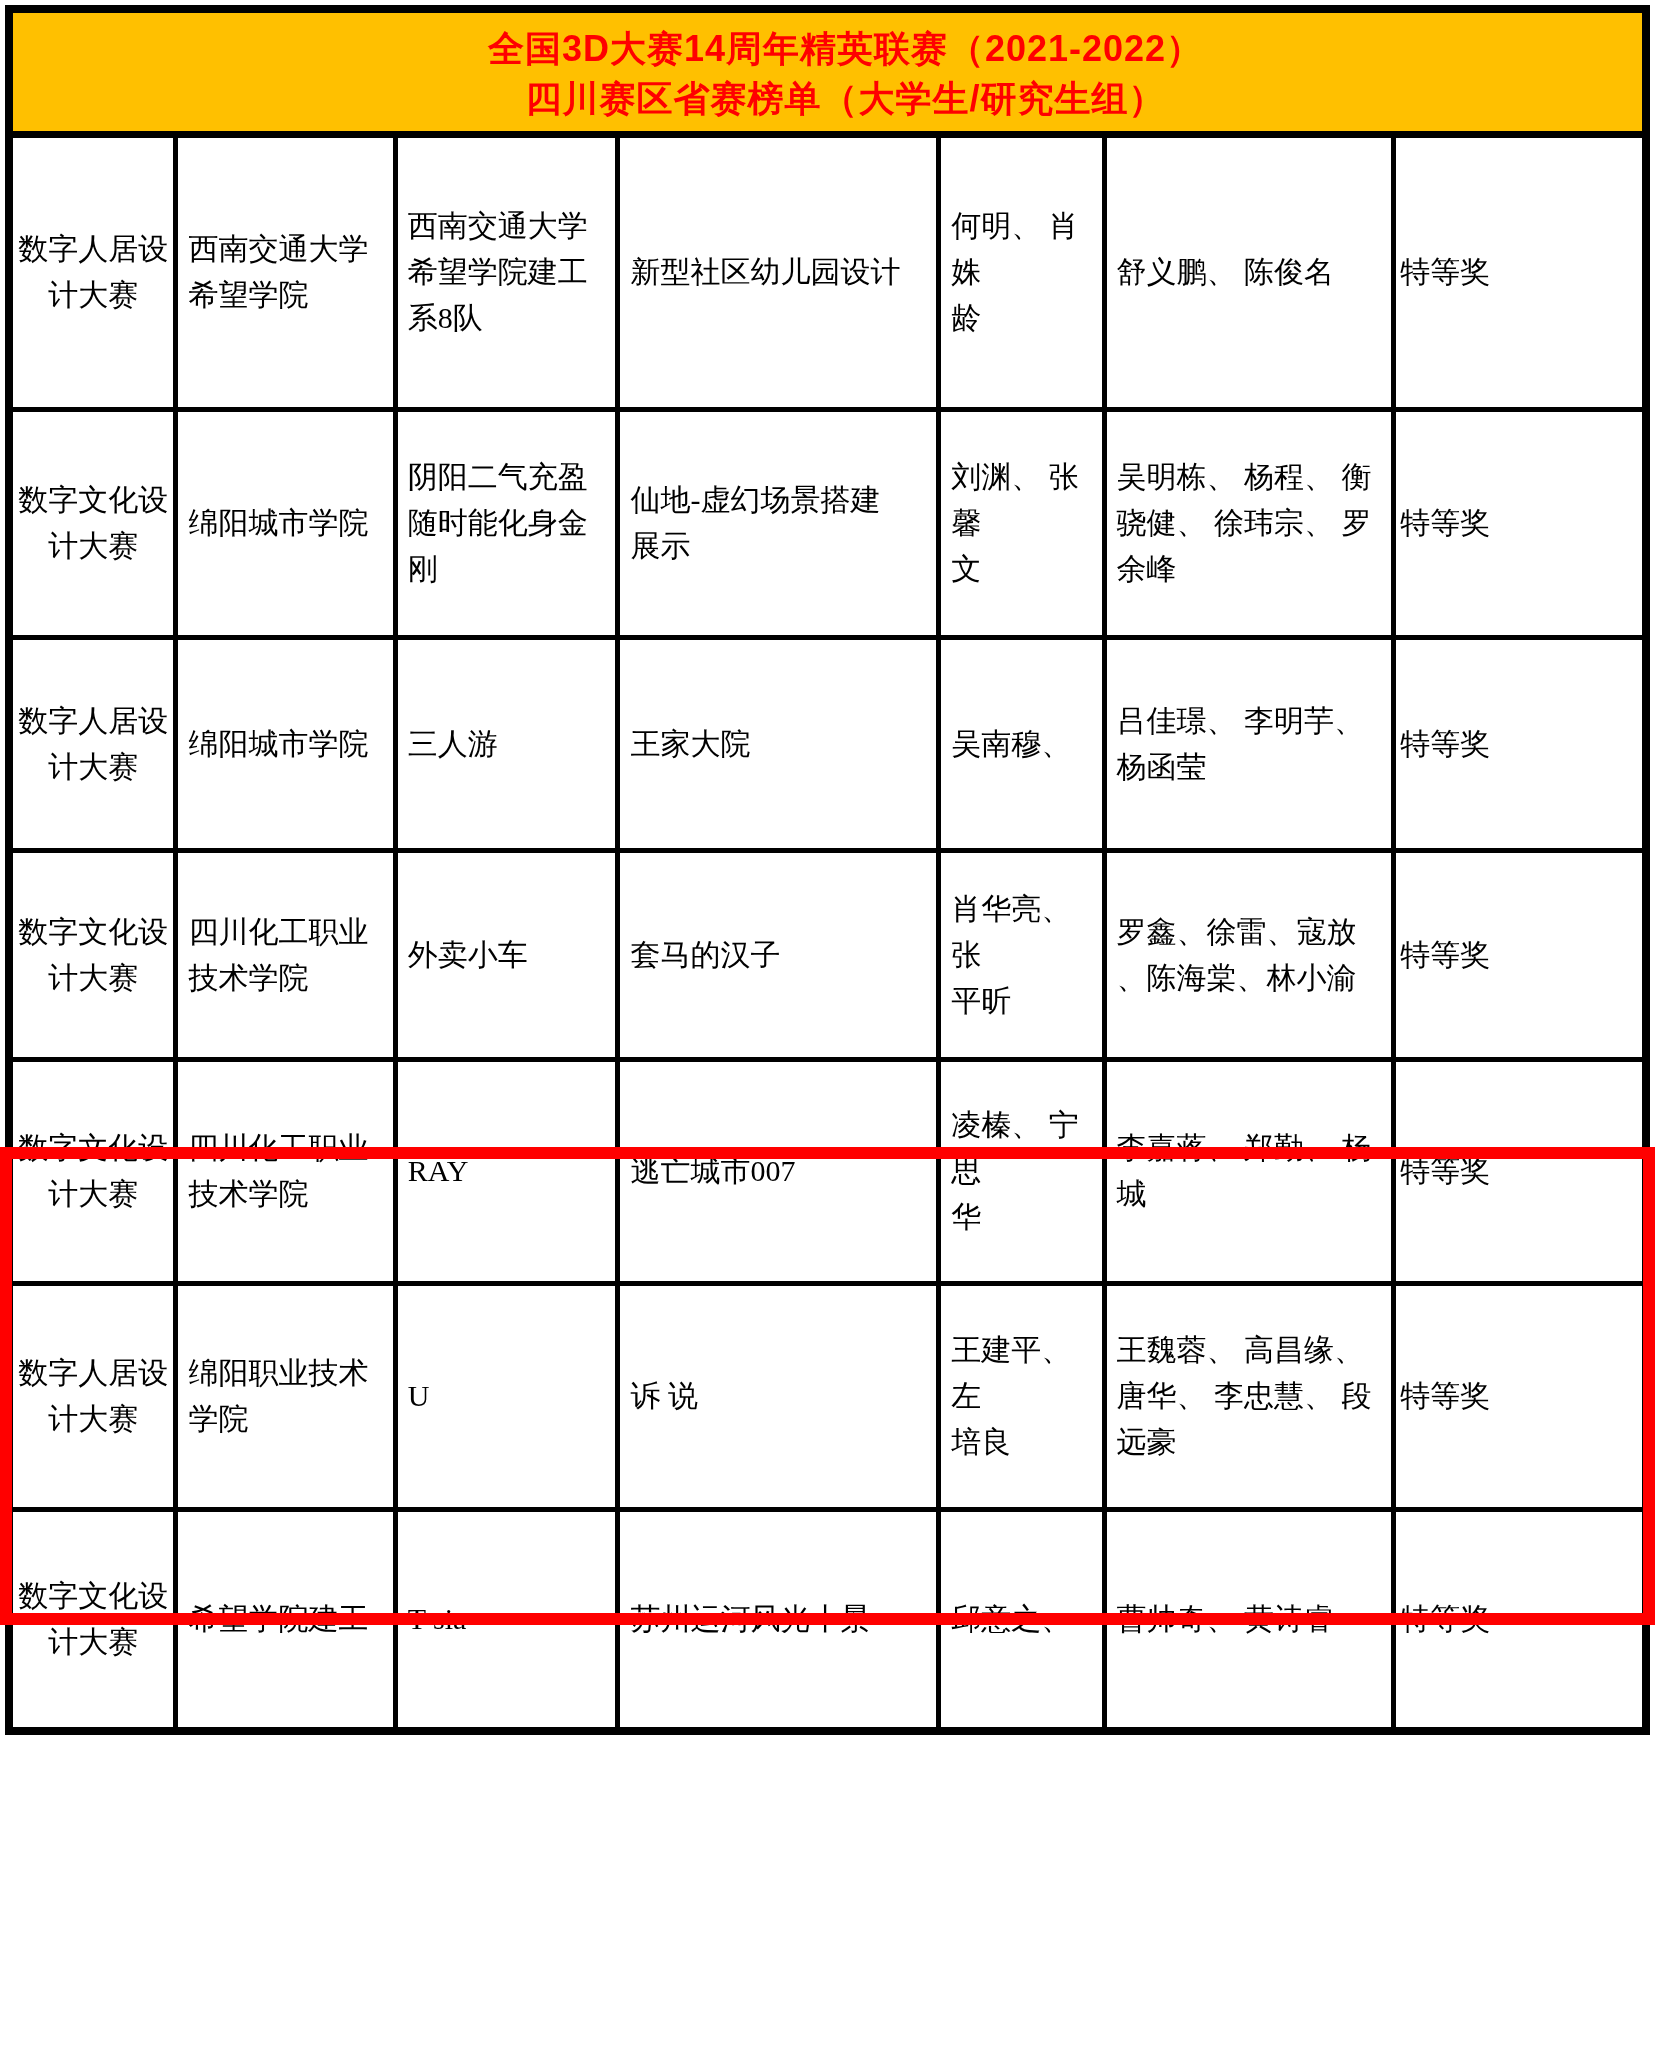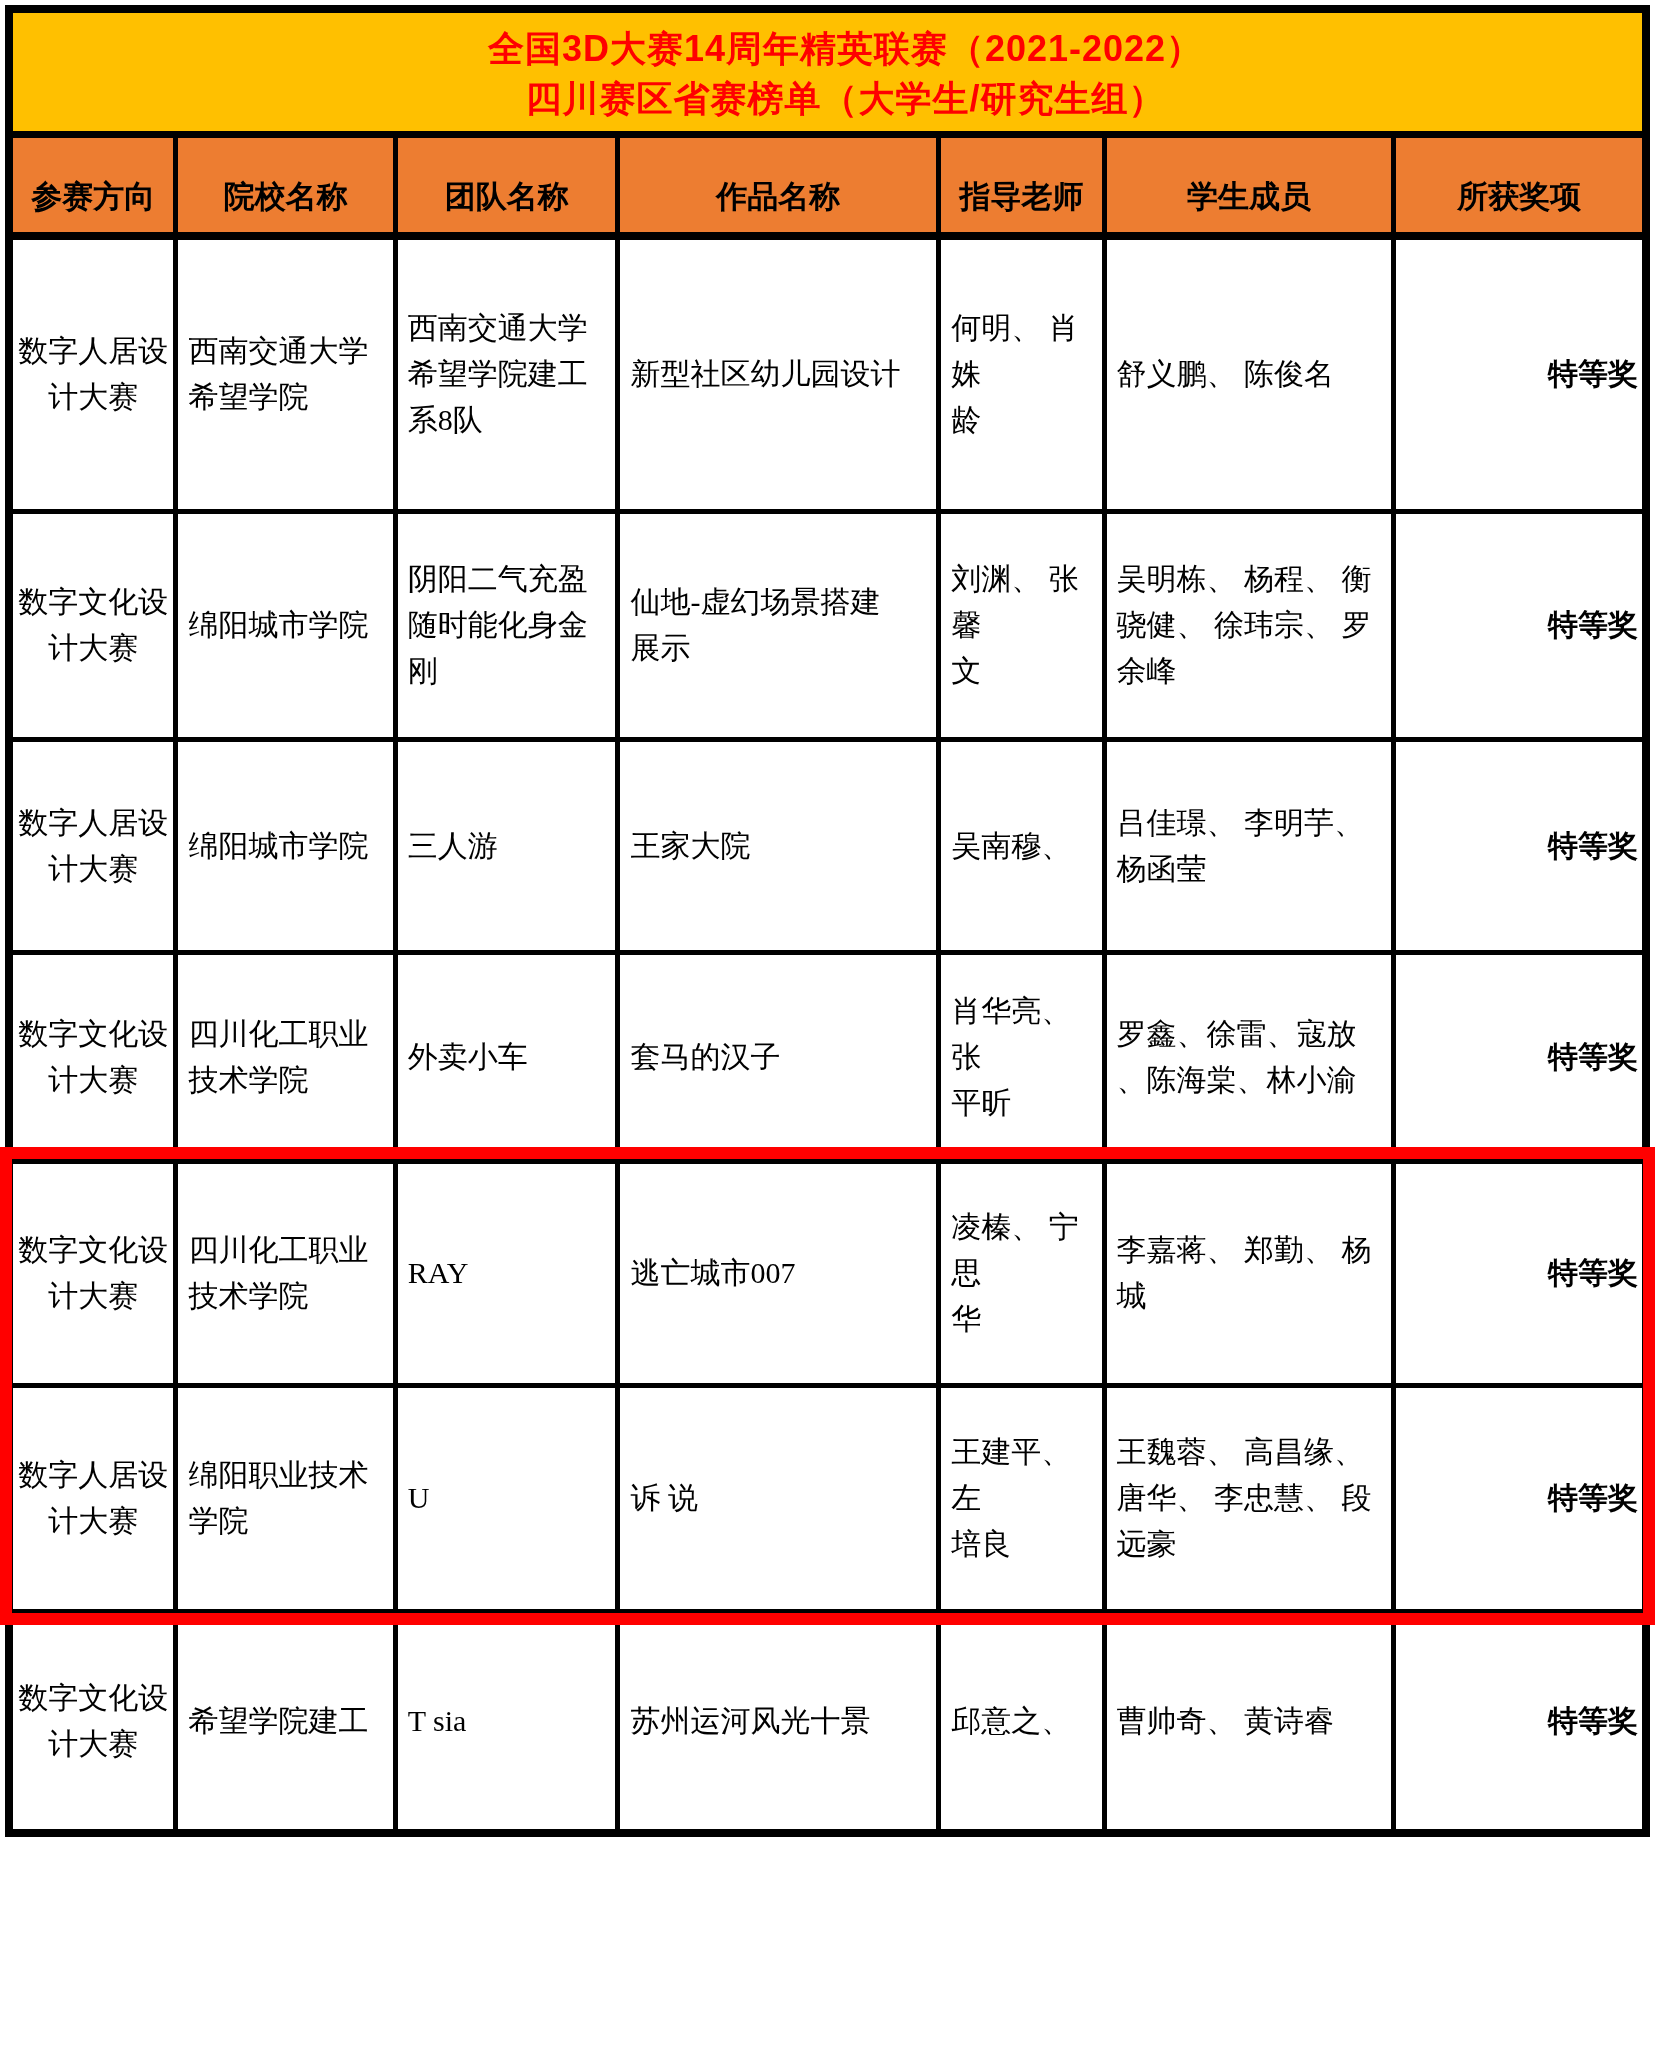--- a/index.html
+++ b/index.html
@@ -62,21 +62,21 @@
     background:#fff;
     font-size:30px;
     line-height:46px;
     color:#000;
     vertical-align:middle;
     white-space:pre-line;
     text-align:left;
     padding:0 6px 0 10px;
   }
   tbody td.c-direction{text-align:center;padding:0 2px;}
-  tbody td.c-award{text-align:right;padding:0 4px;font-weight:bold;}
+  tbody td.c-award{text-align:left;padding:0 4px;}
   tbody tr:nth-child(1) td{height:275px}
   tbody tr:nth-child(2) td{height:228px}
   tbody tr:nth-child(3) td{height:213px}
   tbody tr:nth-child(4) td{height:209px}
   tbody tr:nth-child(5) td{height:224px}
   tbody tr:nth-child(6) td{height:226px}
   tbody tr:nth-child(7) td{height:222px}
   tbody tr:nth-child(8) td{height:209px}
   .highlight-box{
     position:absolute;
@@ -101,29 +101,20 @@
         <col class="c6">
         <col class="c7">
     </colgroup>
     <thead>
       <tr>
         <td colspan="7" class="title-cell">
           <div class="title-line">全国3D大赛14周年精英联赛（2021-2022）</div>
           <div class="title-line">四川赛区省赛榜单（大学生/研究生组）</div>
         </td>
       </tr>
-      <tr>
-          <th>参赛方向</th>
-          <th>院校名称</th>
-          <th>团队名称</th>
-          <th>作品名称</th>
-          <th>指导老师</th>
-          <th>学生成员</th>
-          <th>所获奖项</th>
-        </tr>
     </thead>
     <tbody>
         <tr>
           <td class="c-direction">数字人居设
 计大赛</td>
           <td class="c-school">西南交通大学
 希望学院</td>
           <td class="c-team">西南交通大学
 希望学院建工
 系8队</td>

